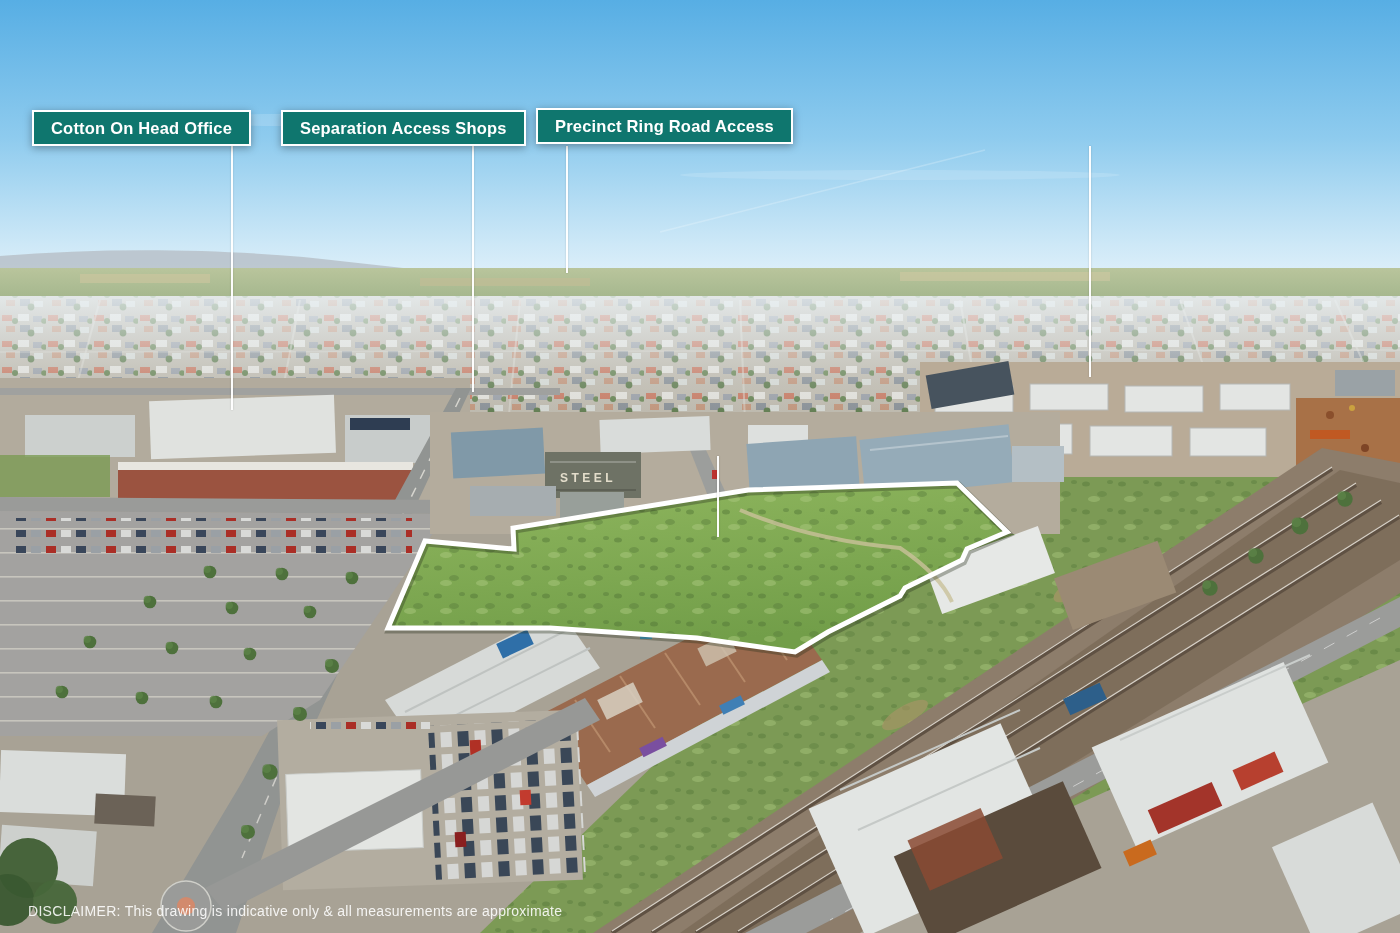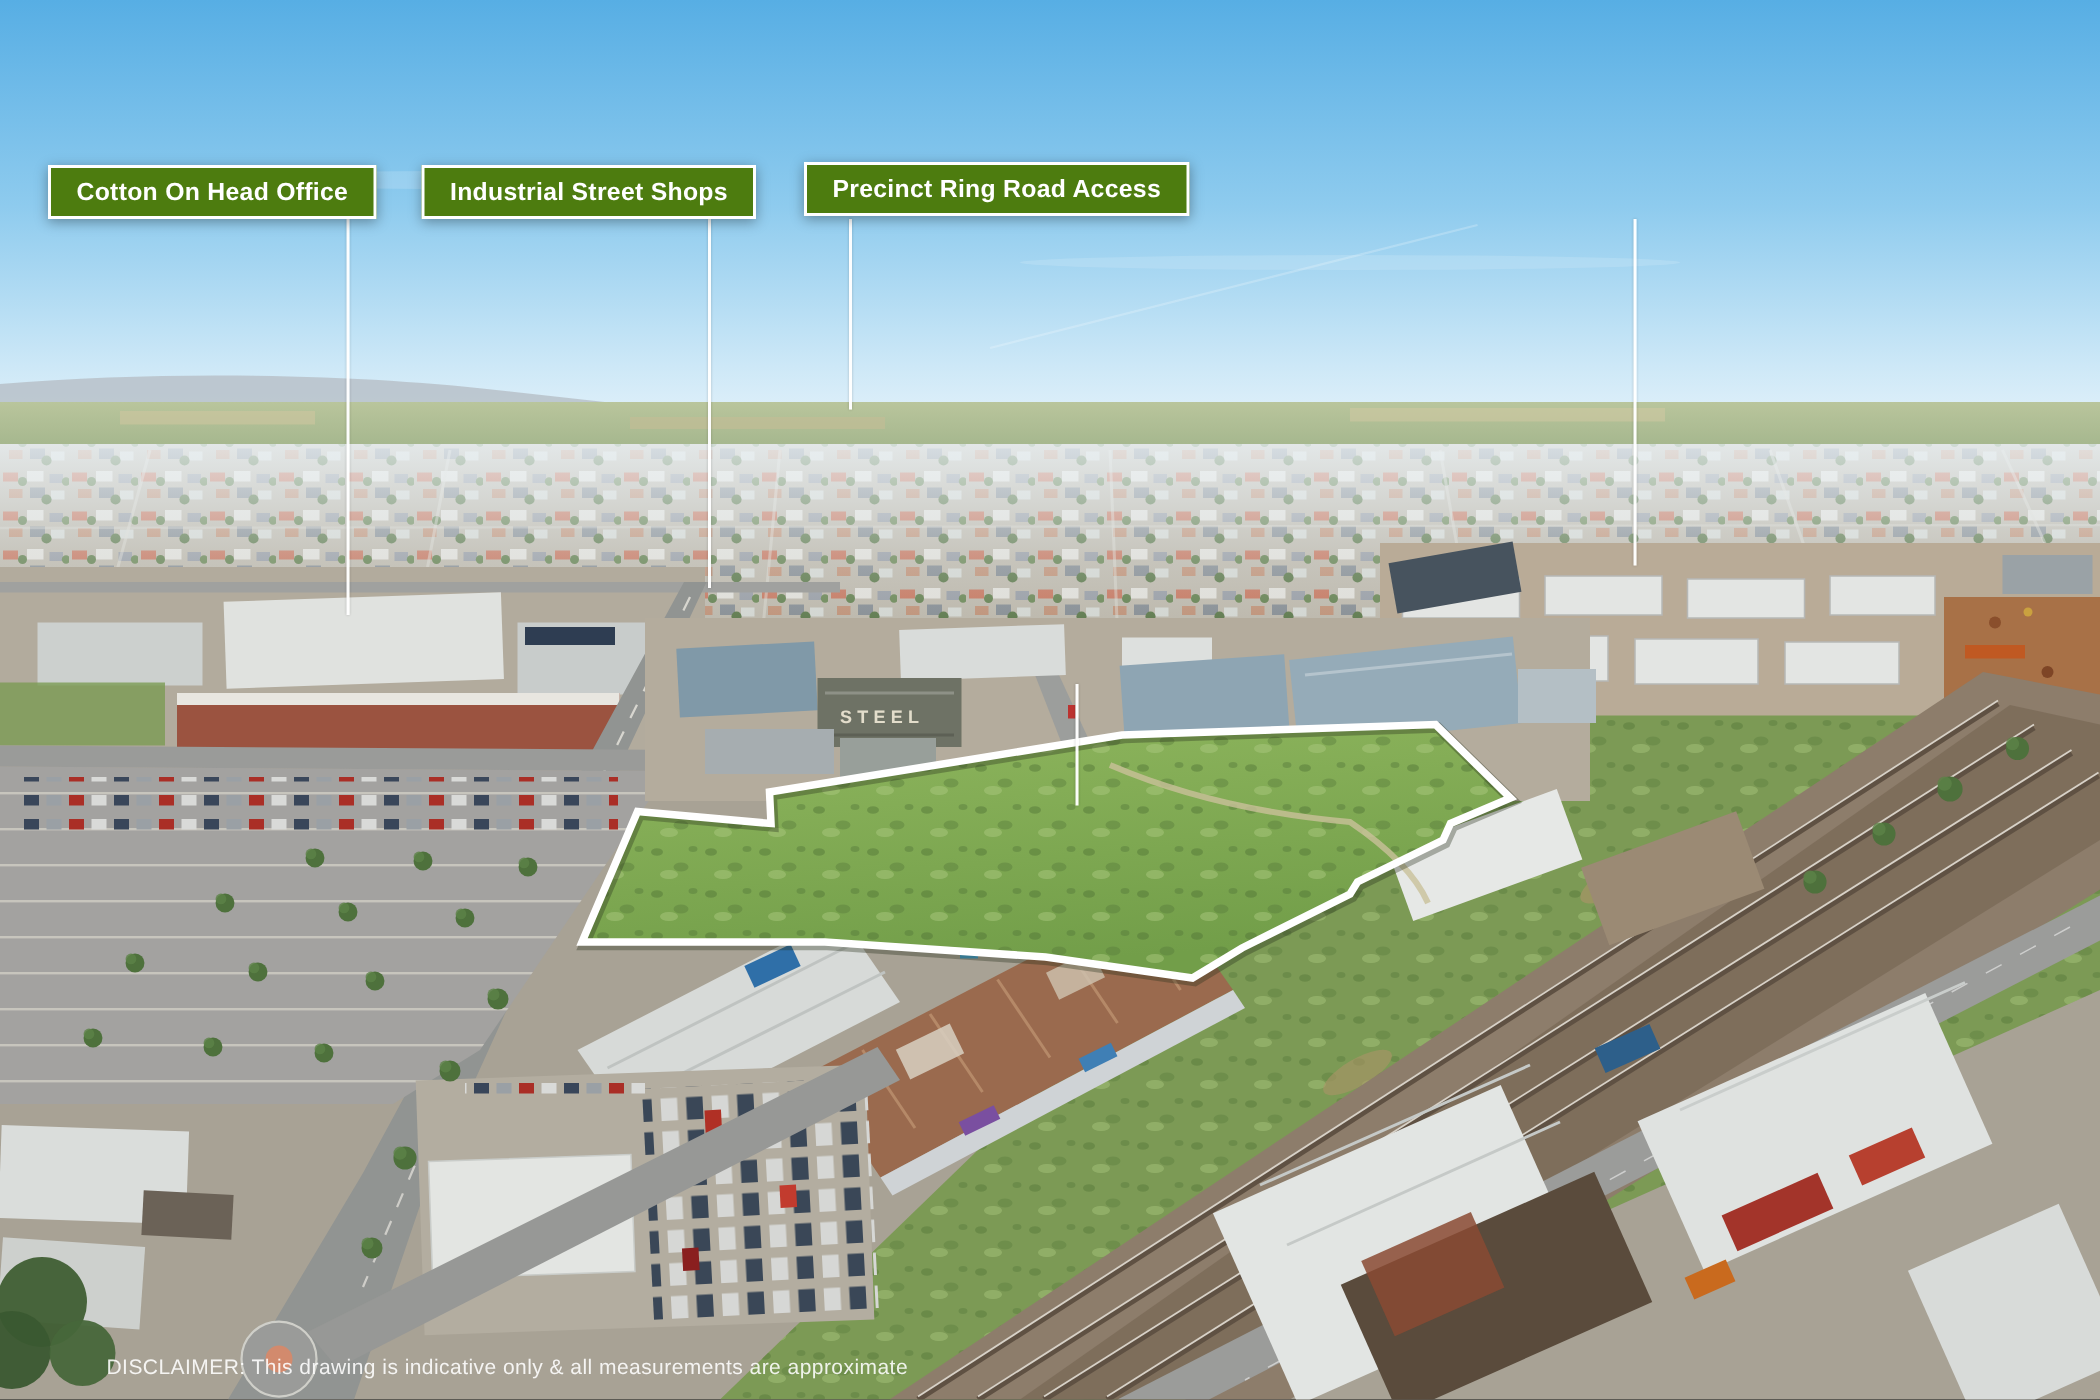--- a/index.html
+++ b/index.html
@@ -1,26 +1,26 @@
 <!DOCTYPE html>
 <html><head>
 <meta charset="utf-8">
 <style>
   html,body{margin:0;padding:0;background:#222;}
   .stage{position:relative;width:1400px;height:933px;overflow:hidden;
          font-family:"Liberation Sans",sans-serif;}
   .stage svg{position:absolute;inset:0;display:block;}
-  .callout{position:absolute;background:#4d7c0f;border:2px solid #ffffff;color:#fff;
+  .callout{position:absolute;background:#0f766e;border:2px solid #ffffff;color:#fff;
            font-size:16.5px;font-weight:600;letter-spacing:.2px;line-height:32px;
            padding:0 17px;white-space:nowrap;box-shadow:0 2px 8px rgba(0,0,0,.35);
            z-index:30;}
   .leader{position:absolute;width:2px;background:rgba(255,255,255,.97);z-index:20;
           box-shadow:0 0 2px rgba(0,0,0,.2);}
   .disclaimer{position:absolute;left:28px;top:903px;color:rgba(255,255,255,.88);
-              font-size:14px;letter-spacing:.3px;z-index:30;margin-left:43px;}
+              font-size:14px;letter-spacing:.3px;z-index:30;}
 </style>
 </head>
 <body>
 
 <div class="stage">
 
 <svg width="1400" height="933" viewBox="0 0 1400 933">
   <defs>
     <linearGradient id="skyGrad" x1="0" y1="0" x2="0" y2="1">
       <stop offset="0" stop-color="#57aee4"></stop>
@@ -308,18 +308,18 @@
   </g>
 </svg>
 
 <div class="leader" style="left:231px;top:146px;height:264px"></div>
 <div class="leader" style="left:472px;top:146px;height:246px"></div>
 <div class="leader" style="left:566px;top:146px;height:127px"></div>
 <div class="leader" style="left:1089px;top:146px;height:231px"></div>
 <div class="leader" style="left:717px;top:456px;height:81px"></div>
 
 <div class="callout" style="left:32px;top:110px">Cotton On Head Office</div>
-<div class="callout" style="left:281px;top:110px">Industrial Street Shops</div>
+<div class="callout" style="left:281px;top:110px">Separation Access Shops</div>
 <div class="callout" style="left:536px;top:108px">Precinct Ring Road Access</div>
 
 <div class="disclaimer">DISCLAIMER: This drawing is indicative only &amp; all measurements are approximate</div>
 
 </div>
 
 </body></html>

